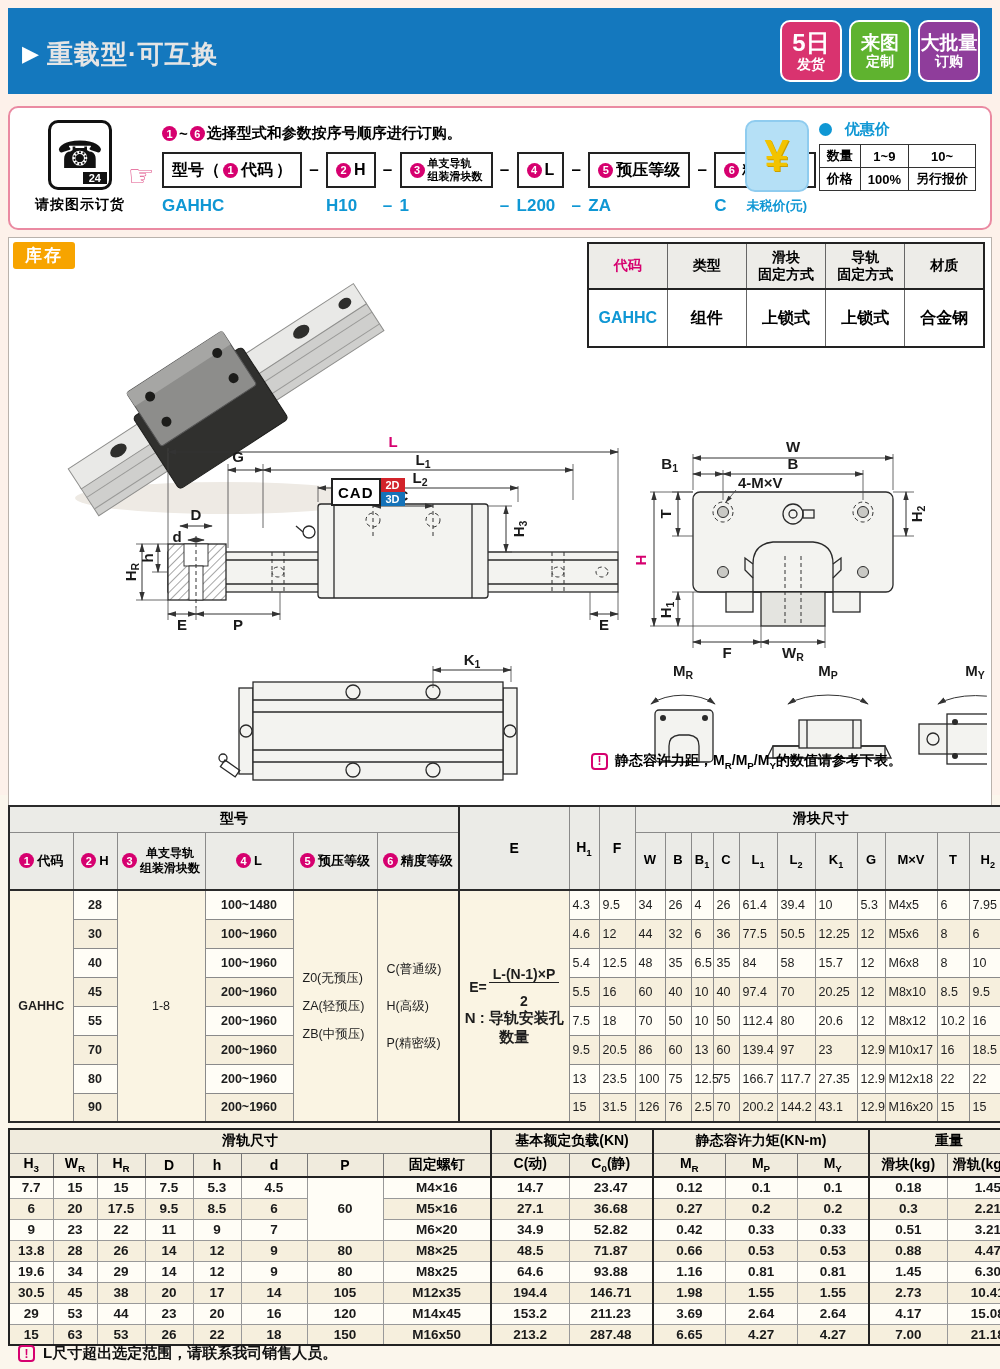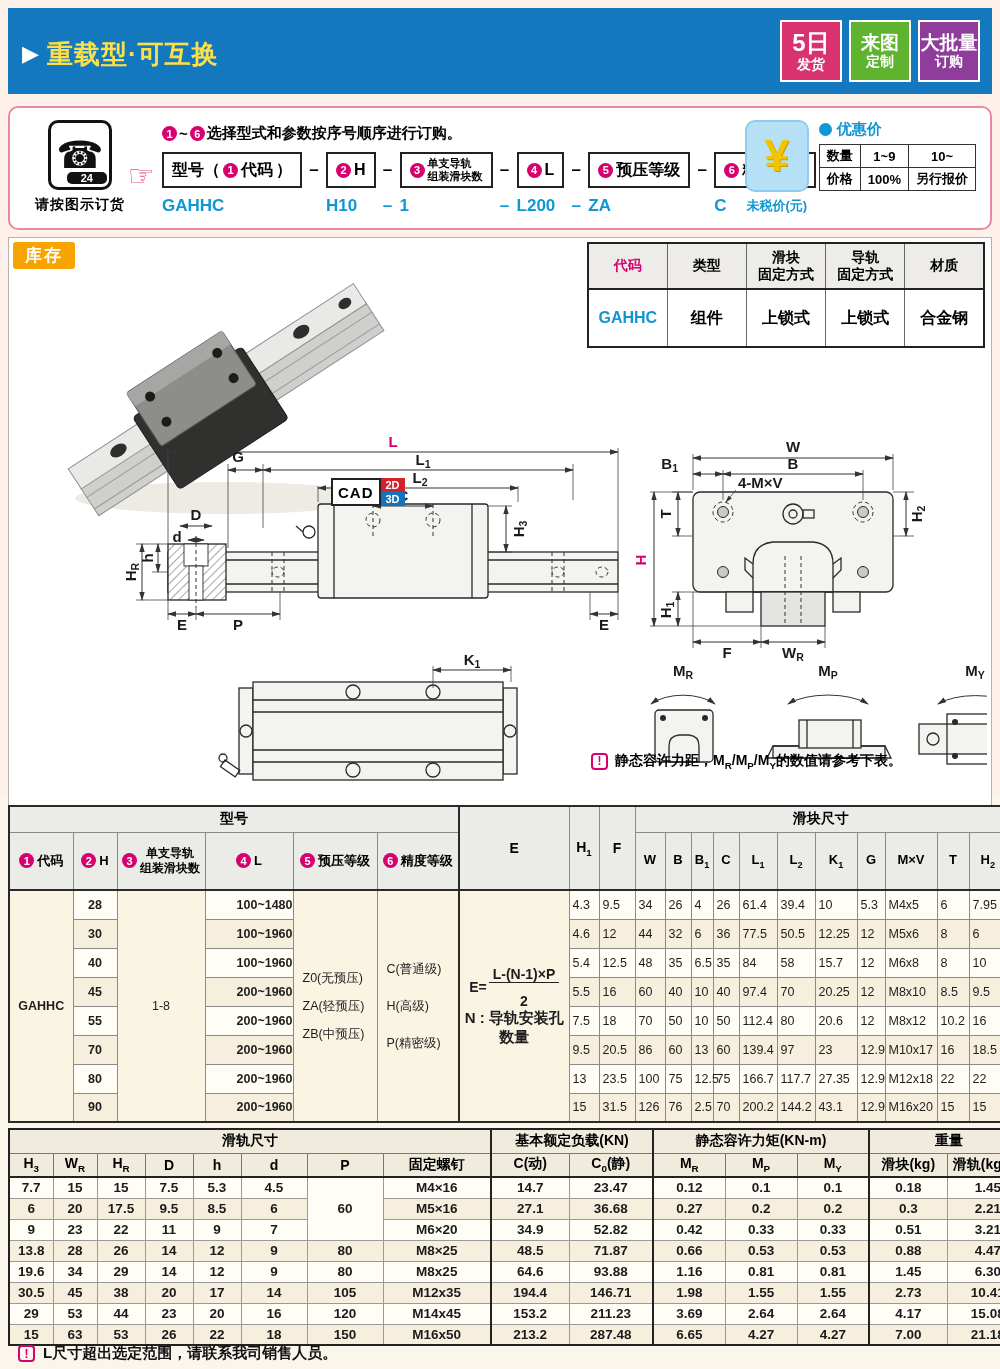--- a/index.html
+++ b/index.html
@@ -3,51 +3,51 @@
 <meta charset="utf-8">
 <style>
 :root{--accent-blue:#1478be;--magenta:#d6006f;--link-blue:#0f97d4;--badge-pink:#d9336f;--badge-green:#5fb32f;--badge-purple:#8f3d9b;--stock-orange:#f7a400;--box-border-pink:#ea8aa2;}
 *{box-sizing:border-box;margin:0;padding:0;}
 body{width:1000px;height:1369px;position:relative;font-family:"Liberation Sans","DejaVu Sans",sans-serif;background:#fdf1ea;overflow:hidden;}
 .bg-bottom{position:absolute;left:0;top:795px;width:1000px;height:574px;background:#fbf6ec;}
 
 .header{position:absolute;left:8px;top:8px;width:984px;height:86px;background:var(--accent-blue);display:flex;align-items:center;}
 .title{color:#fff;font-weight:bold;font-size:36px;margin-left:22px;letter-spacing:2px;}
 .arrow{color:#fff;font-size:22px;margin:6px 8px 0 14px;}
-.subtitle{color:#fde047;font-weight:bold;font-size:26px;letter-spacing:1px;margin-top:6px;}
+.subtitle{color:#e5e5e5;font-weight:bold;font-size:26px;letter-spacing:1px;margin-top:6px;}
 .badges{margin-left:auto;margin-right:12px;display:flex;gap:7px;}
-.badge{width:62px;height:62px;border:2px solid #fff;border-radius:1px;display:flex;flex-direction:column;align-items:center;justify-content:center;color:#fff;font-weight:bold;line-height:1.1;text-align:center;}
+.badge{width:62px;height:62px;border:2px solid #fff;border-radius:10px;display:flex;flex-direction:column;align-items:center;justify-content:center;color:#fff;font-weight:bold;line-height:1.1;text-align:center;}
 .badge .b1{font-size:19px}.badge .b2{font-size:14px}
 .badge-pink{background:var(--badge-pink)}.badge-green{background:var(--badge-green)}.badge-purple{background:var(--badge-purple)}
 .badge-pink .b1{font-size:24px}
 
 .order{position:absolute;left:8px;top:106px;width:984px;height:124px;background:#fff;border:2px solid var(--box-border-pink);border-radius:10px;}
 .phone{position:absolute;left:16px;top:12px;width:108px;text-align:center;}
 .phone-box{width:64px;height:70px;margin:0 auto;border:3px solid #111;border-radius:10px;position:relative;display:flex;align-items:center;justify-content:center;}
 .phone-glyph{font-size:38px;line-height:1;color:#111;}
-.phone-num{position:absolute;right:2px;bottom:3px;background:#111;color:#fff;font-size:11px;font-weight:bold;padding:0 14px;border-radius:5px;}
+.phone-num{position:absolute;right:2px;bottom:3px;background:#111;color:#fff;font-size:11px;font-weight:bold;padding:0 6px;border-radius:0;}
 .phone-caption{font-size:14px;font-weight:bold;margin-top:6px;letter-spacing:1px;}
 .hand{position:absolute;left:118px;top:50px;font-size:30px;color:#e0558b;}
 .order-mid{position:absolute;left:152px;top:16px;}
 .instr{font-size:15px;font-weight:bold;display:flex;align-items:center;gap:2px;}
 .circ{display:inline-flex;width:15px;height:15px;border-radius:50%;background:var(--magenta);color:#fff;font-size:11px;font-weight:bold;align-items:center;justify-content:center;flex:none;}
 .units{display:flex;align-items:flex-start;margin-top:9px;}
 .unit{display:flex;flex-direction:column;}
 .obox{border:2px solid #222;background:#fff;font-weight:bold;font-size:16px;display:flex;align-items:center;gap:3px;padding:0 8px;height:36px;white-space:nowrap;}
 .obox .stack{display:flex;flex-direction:column;font-size:11px;line-height:1.15;font-weight:bold;}
 .osep{display:flex;flex-direction:column;align-items:center;width:24px;}
 .osep .st{font-weight:bold;font-size:17px;height:36px;display:flex;align-items:center;}
 .osep .sb{color:var(--link-blue);font-weight:bold;font-size:17px;margin-top:8px;}
 .ex{color:var(--link-blue);font-weight:bold;font-size:17px;margin-top:8px;}
 .price{position:absolute;right:14px;top:12px;display:flex;gap:10px;}
 .yen-col{text-align:center;}
 .yen-box{width:64px;height:72px;background:#b5e0f6;border:2px solid #8fccef;border-radius:10px;display:flex;align-items:center;justify-content:center;}
 .yen{font-size:44px;font-weight:bold;color:#f2c300;text-shadow:1px 1px 0 #c99f00;}
 .yen-caption{color:var(--link-blue);font-weight:bold;font-size:13px;margin-top:5px;}
-.deal-line{display:flex;align-items:center;gap:5px;color:var(--link-blue);font-weight:bold;font-size:15px;}
+.deal-line{display:flex;align-items:center;gap:13px;color:var(--link-blue);font-weight:bold;font-size:15px;}
 .deal-dot{width:13px;height:13px;border-radius:50%;background:var(--link-blue);}
 .price-table{border-collapse:collapse;margin-top:5px;}
 .price-table td{border:1px solid #333;font-size:13px;font-weight:bold;padding:2px 7px;text-align:center;background:#fff;white-space:nowrap;}
 
 .main-box{position:absolute;left:8px;top:237px;width:984px;height:647px;background:#fff;border:1px solid #b9b2ac;}
 .stock-badge{position:absolute;left:4px;top:4px;background:var(--stock-orange);color:#fff;font-size:17px;font-weight:bold;padding:2px 12px;border-radius:3px;letter-spacing:2px;z-index:3;}
 .photo{position:absolute;left:26px;top:10px;}
 .cad{position:absolute;left:322px;top:240px;display:flex;align-items:stretch;z-index:2;}
 .cad-label{border:2px solid #222;background:#fff;font-weight:bold;font-size:15px;padding:2px 5px;display:flex;align-items:center;letter-spacing:1px;}
 .cad-dd{display:flex;flex-direction:column;}
@@ -77,21 +77,21 @@
 .mhead{background:#ebebe7;font-size:13px;height:58px;vertical-align:middle;text-align:center;font-weight:bold;}
 .mhead .hwrap{display:flex;align-items:center;justify-content:center;gap:3px;}
 .main-table tbody tr:first-child td{border-top:2px solid #2a2a2a;}
 .bthick{border-right:2px solid #2a2a2a !important;}
 .main-table tbody td{height:29px;font-size:12.5px;color:#1d1d1d;}
 .main-table tbody tr:nth-child(even) td{background:#f6efdd;}
 .main-table tbody tr:nth-child(odd) td{background:#fffdf6;}
 .main-table td.span-cell{background:#faf4e3 !important;}
 .code-cell{color:var(--link-blue);font-weight:bold;font-size:18px;text-align:center;}
 .h-cell{color:var(--link-blue);font-weight:bold;font-size:16px;text-align:center;}
-.l-cell{color:var(--link-blue);font-weight:bold;font-size:15px;text-align:right;}
+.l-cell{color:var(--link-blue);font-weight:bold;font-size:15px;text-align:center;}
 .blocks-cell{font-size:15px;text-align:center;}
 .opts-cell{font-size:14.5px;padding-left:9px;vertical-align:middle;}
 .opts-cell div{margin:11px 0;}
 .opts-cell.prec div{margin:20px 0;}
 .e-cell{text-align:center;font-size:14px;vertical-align:middle;}
 .efrow{display:flex;align-items:center;justify-content:center;font-weight:bold;font-size:14px;gap:2px;}
 .efrac{display:inline-flex;flex-direction:column;align-items:center;gap:10px;}
 .enum{border-bottom:1.5px solid #222;padding:0 4px;}
 .eNote{margin-top:0;font-size:15px;font-weight:bold;}
 .num-cell{text-align:left;padding-left:3px;white-space:nowrap;}

